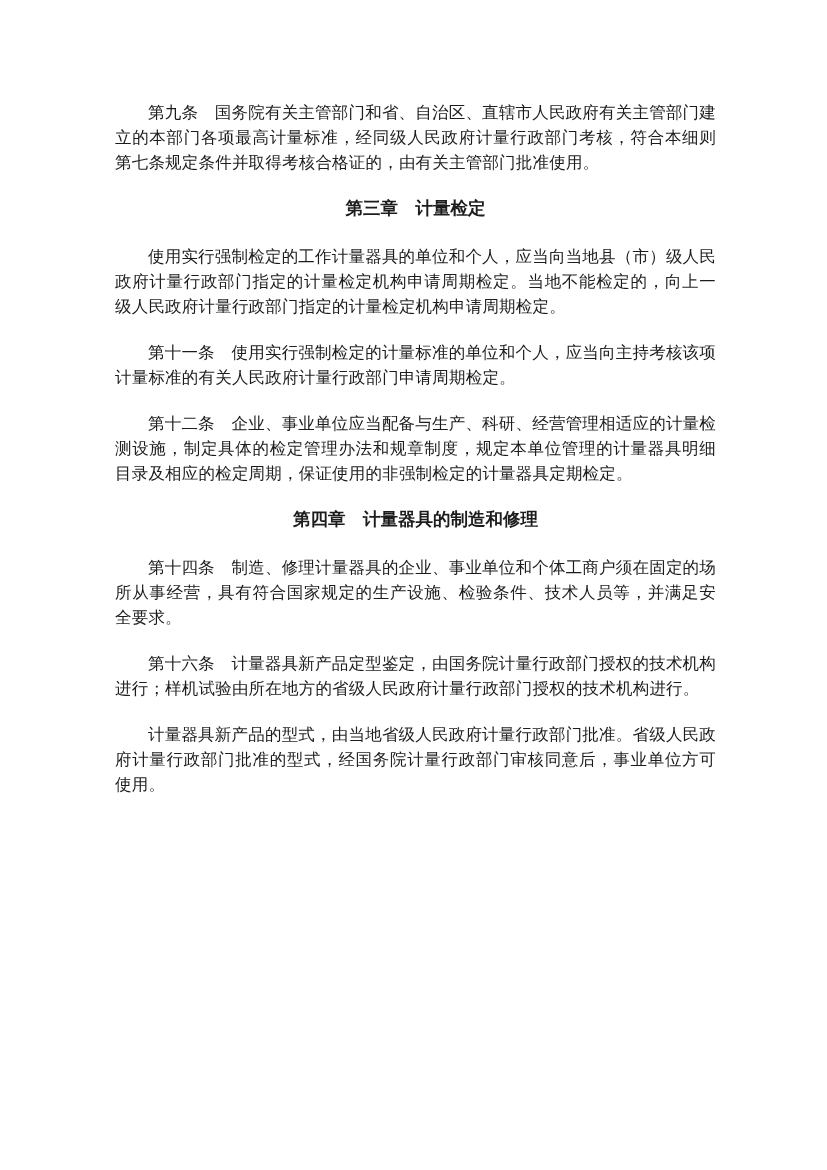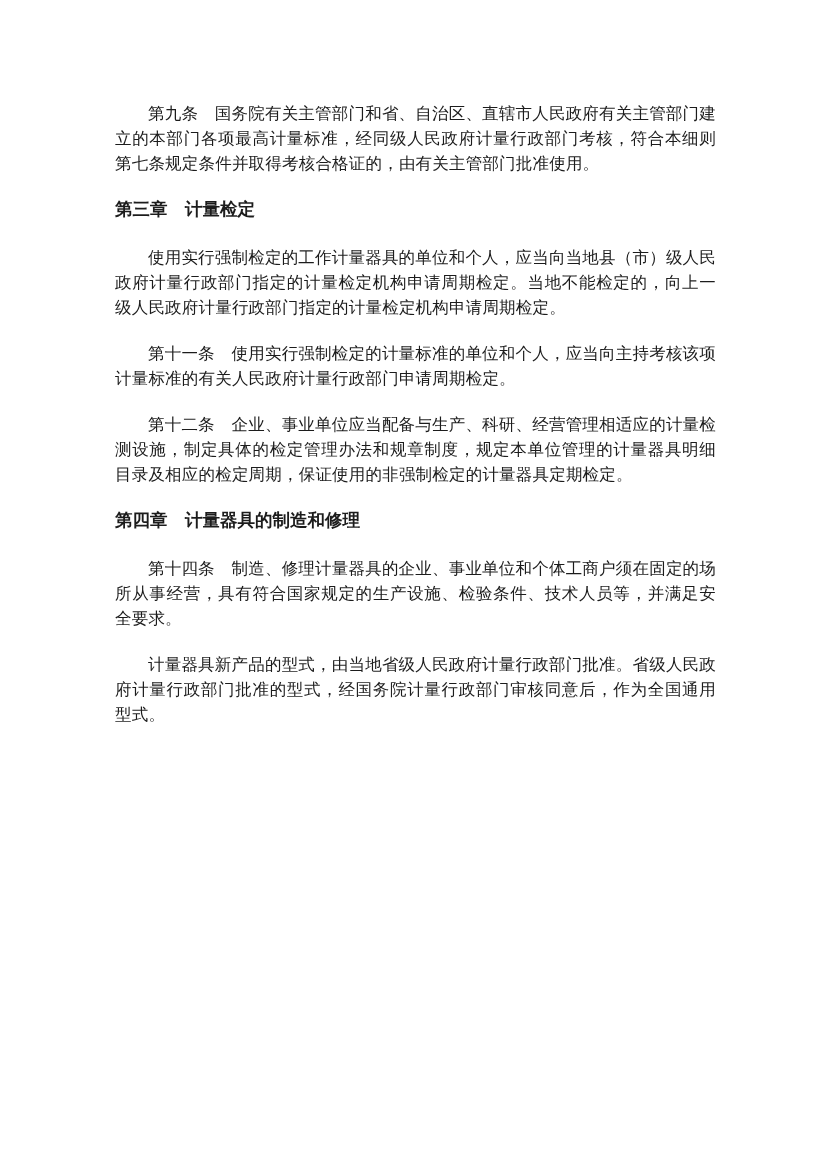--- a/index.html
+++ b/index.html
@@ -6,21 +6,21 @@
     margin: 0;
     padding: 0;
     background: #ffffff;
   }
   .page {
     position: relative;
     width: 827px;
     height: 1056px;
     background: #ffffff;
     overflow: hidden;
-    font-family: Liberation Serif, serif;
+    font-family: Liberation Mono, monospace;
     color: #1c1c1c;
   }
   .content {
     position: absolute;
     top: 101px;
     left: 115px;
     width: 601px;
   }
   .para {
     margin: 0 0 21px 0;
@@ -30,20 +30,21 @@
     text-justify: inter-ideograph;
     text-indent: 2em;
     letter-spacing: 0.2px;
     word-break: break-all;
   }
   .chapter {
     margin: 2px 0 23px 0;
     font-size: 17.5px;
     line-height: 25px;
     font-weight: bold;
+    text-align: center;
     text-indent: 0;
   }
   .footer {
     position: absolute;
     top: 1080px;
     left: 0;
     width: 100%;
     text-align: center;
     font-size: 12.5px;
     line-height: 18px;
@@ -56,16 +57,17 @@
 
 <div class="page">
   <div class="content">
     <p class="para">第九条　国务院有关主管部门和省、自治区、直辖市人民政府有关主管部门建立的本部门各项最高计量标准，经同级人民政府计量行政部门考核，符合本细则第七条规定条件并取得考核合格证的，由有关主管部门批准使用。</p>
     <h2 class="chapter">第三章　计量检定</h2>
     <p class="para">使用实行强制检定的工作计量器具的单位和个人，应当向当地县（市）级人民政府计量行政部门指定的计量检定机构申请周期检定。当地不能检定的，向上一级人民政府计量行政部门指定的计量检定机构申请周期检定。</p>
     <p class="para">第十一条　使用实行强制检定的计量标准的单位和个人，应当向主持考核该项计量标准的有关人民政府计量行政部门申请周期检定。</p>
     <p class="para">第十二条　企业、事业单位应当配备与生产、科研、经营管理相适应的计量检测设施，制定具体的检定管理办法和规章制度，规定本单位管理的计量器具明细目录及相应的检定周期，保证使用的非强制检定的计量器具定期检定。</p>
     <h2 class="chapter">第四章　计量器具的制造和修理</h2>
     <p class="para">第十四条　制造、修理计量器具的企业、事业单位和个体工商户须在固定的场所从事经营，具有符合国家规定的生产设施、检验条件、技术人员等，并满足安全要求。</p>
-    <p class="para">计量器具新产品的型式，由当地省级人民政府计量行政部门批准。省级人民政府计量行政部门批准的型式，经国务院计量行政部门审核同意后，作为全国通用型式。</p>
+    <p class="para">第十六条　计量器具新产品定型鉴定，由国务院计量行政部门授权的技术机构进行；样机试验由所在地方的省级人民政府计量行政部门授权的技术机构进行。</p>
+    <p class="para">计量器具新产品的型式，由当地省级人民政府计量行政部门批准。省级人民政府计量行政部门批准的型式，经国务院计量行政部门审核同意后，事业单位方可使用。</p>
   </div>
   <div class="footer">第 3 页 共 9 页</div>
 </div>
 
 </body></html>

